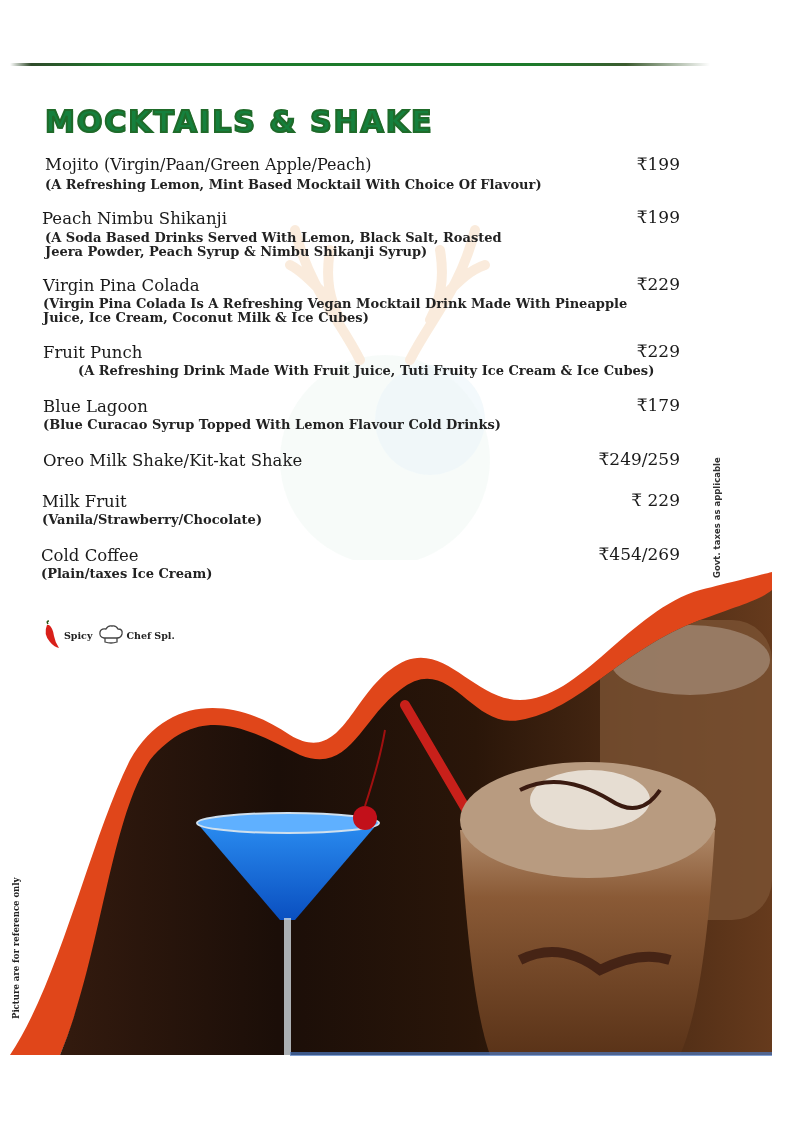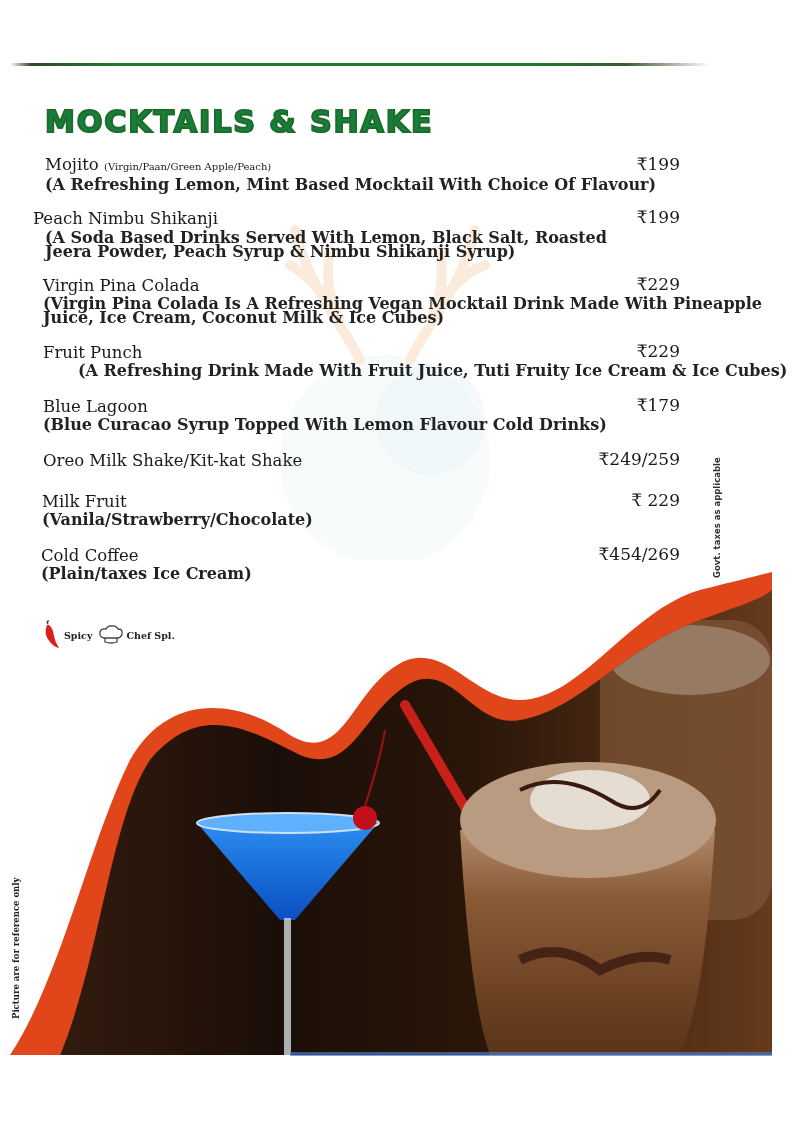--- a/index.html
+++ b/index.html
@@ -20,23 +20,23 @@
       position: absolute; left: 45px; top: 104px;
       font-family: "DejaVu Sans", sans-serif; font-weight: bold; font-size: 30px; letter-spacing: 2px;
       color: #15803d;
       -webkit-text-stroke: 2px #1f6b2a;
       text-shadow: 1px 1px 0 #1f6b2a;
     }
     .item { position: absolute; left: 0; width: 793px; }
     .item-name {
       position: absolute; font-size: 16.5px; color: #1a1a1a; white-space: nowrap;
     }
-    .item-name .variant { font-size: 10px; }
+    .item-name .variant { font-size: 16px; }
     .item-desc {
-      position: absolute; font-size: 16px; font-weight: bold; color: #222; line-height: 14px; white-space: nowrap; text-align: center;
+      position: absolute; font-size: 13px; font-weight: bold; color: #222; line-height: 14px; white-space: nowrap; text-align: center;
     }
     .price {
       position: absolute; right: 113px; font-size: 17px; color: #1a1a1a; white-space: nowrap; text-align: center;
     }
     .tax-note {
       position: absolute; left: 706px; top: 470px; width: 14px; height: 110px;
     }
     .tax-note span {
       position: absolute; left: -44px; top: 48px; width: 110px;
       transform: rotate(-90deg); transform-origin: center;
@@ -72,21 +72,21 @@
 <div class="item">
   <div class="item-name" style="left:45px; top:155px;">
     <span>Mojito</span>
     <span class="variant">(Virgin/Paan/Green Apple/Peach)</span>
   </div>
   <div class="item-desc" style="left:45px; top:178px;">(A Refreshing Lemon, Mint Based Mocktail With Choice Of Flavour)</div>
   <div class="price" style="top:154px;">₹199</div>
 </div>
 
 <div class="item">
-  <div class="item-name" style="left:33px; top:209px;">Peach Nimbu Shikanji</div>
+  <div class="item-name" style="left:42px; top:209px;">Peach Nimbu Shikanji</div>
   <div class="item-desc" style="left:45px; top:231px;">(A Soda Based Drinks Served With Lemon, Black Salt, Roasted</div>
   <div class="item-desc" style="left:45px; top:245px;">Jeera Powder, Peach Syrup &amp; Nimbu Shikanji Syrup)</div>
   <div class="price" style="top:207px;">₹199</div>
 </div>
 
 <div class="item">
   <div class="item-name" style="left:43px; top:276px;">Virgin Pina Colada</div>
   <div class="item-desc" style="left:43px; top:297px;">(Virgin Pina Colada Is A Refreshing Vegan Mocktail Drink Made With Pineapple</div>
   <div class="item-desc" style="left:43px; top:311px;">Juice, Ice Cream, Coconut Milk &amp; Ice Cubes)</div>
   <div class="price" style="top:274px;">₹229</div>

